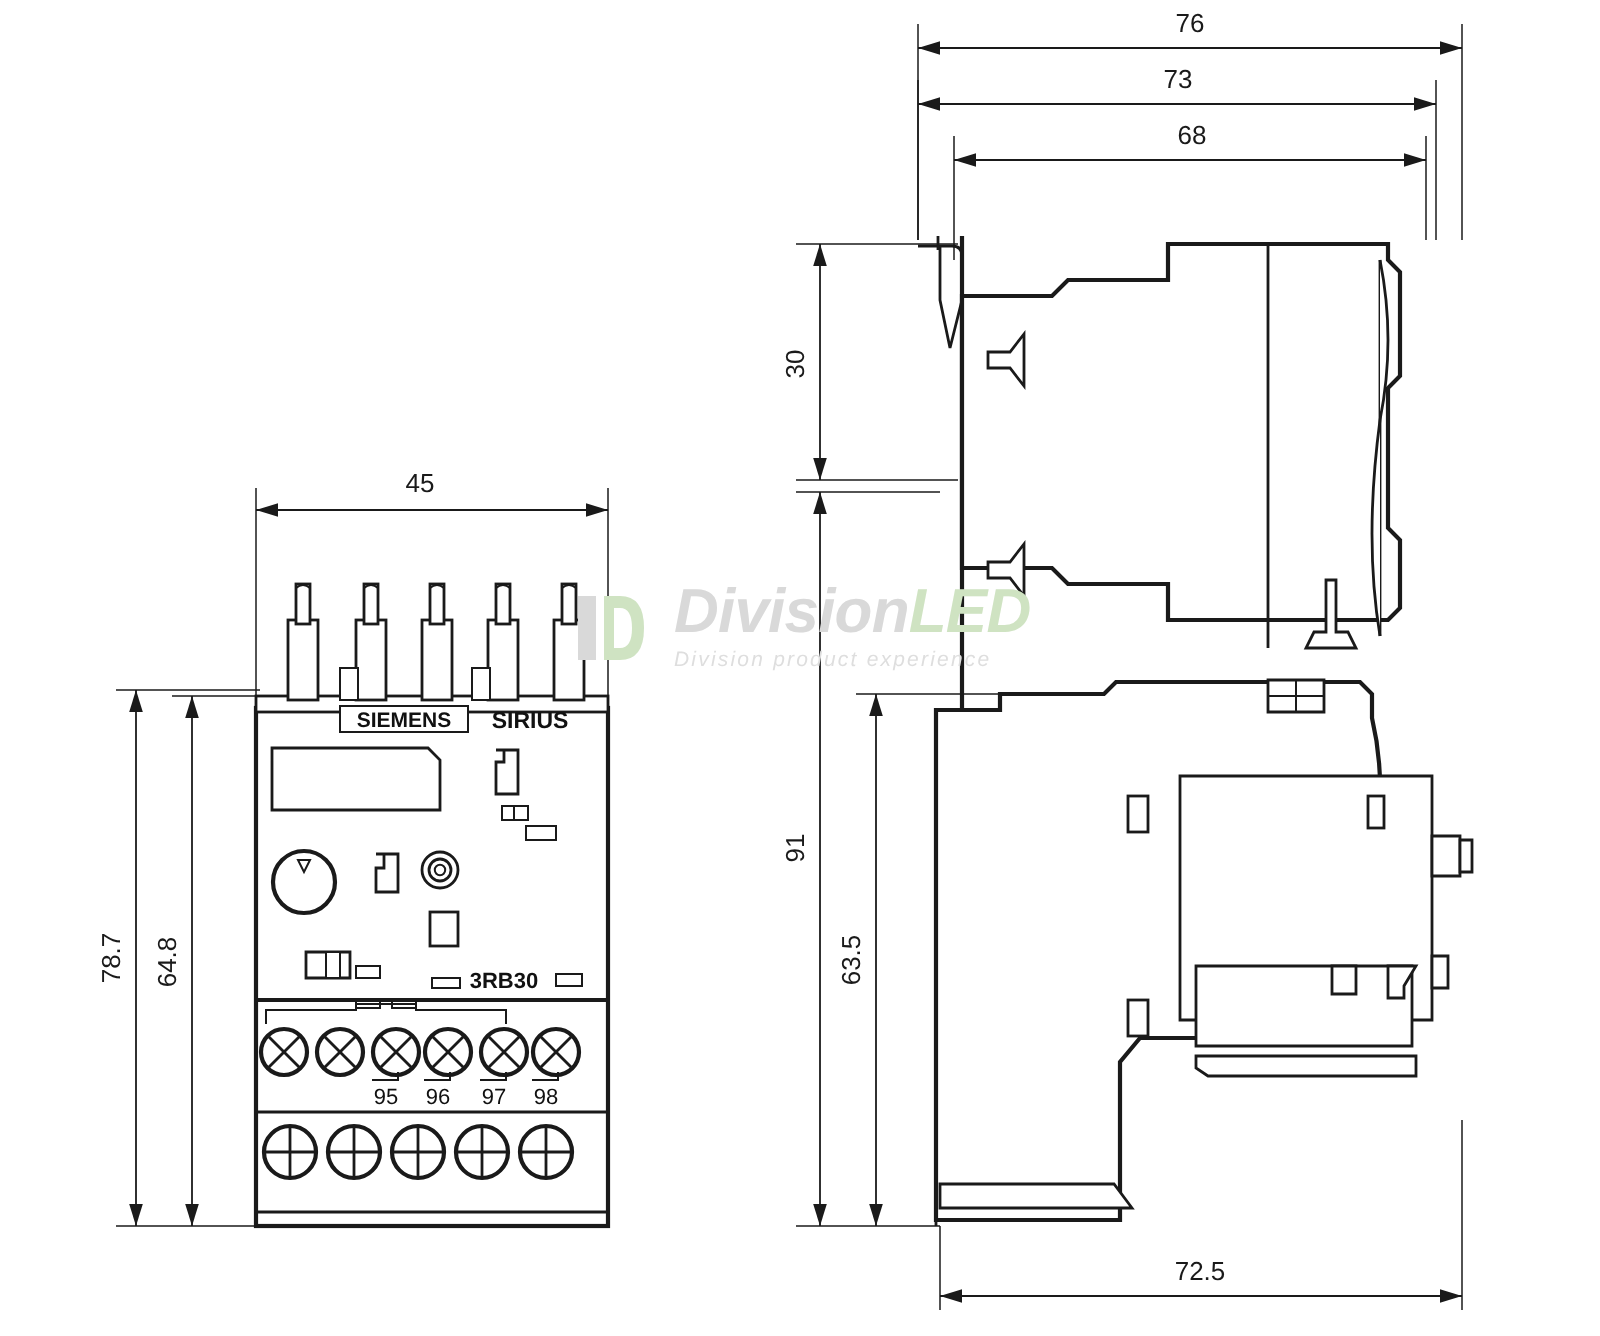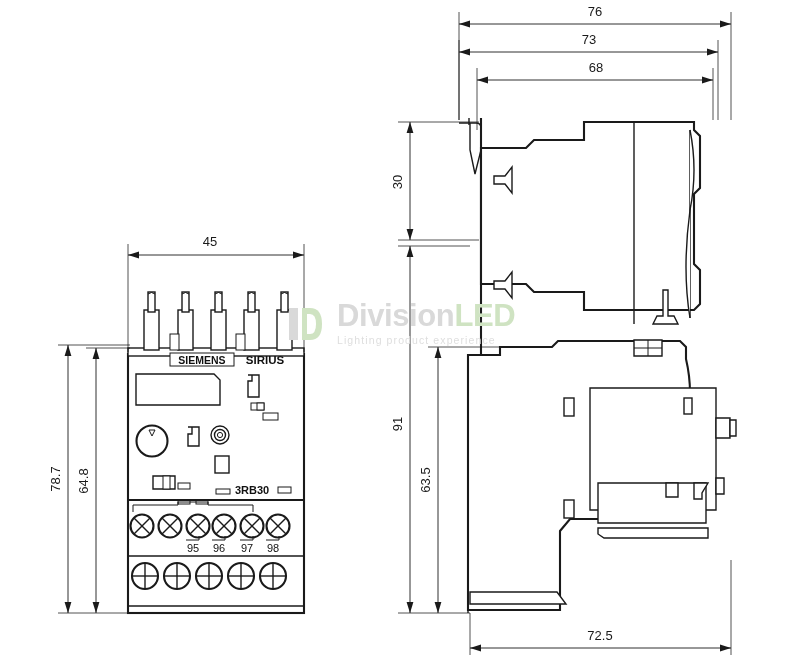--- a/index.html
+++ b/index.html
@@ -16,22 +16,22 @@
   .extline{stroke:#1a1a1a;stroke-width:0.75;fill:none;}
   .fillw{fill:#ffffff;}
   .dimtxt{fill:#1a1a1a;font-family:"Liberation Sans","DejaVu Sans",sans-serif;
           font-size:13px;text-anchor:middle;}
   .termtxt{fill:#111;font-family:"Liberation Sans","DejaVu Sans",sans-serif;
            font-size:11px;text-anchor:middle;}
   .brandtxt{fill:#111;font-family:"Liberation Sans","DejaVu Sans",sans-serif;
             font-weight:bold;text-anchor:middle;}
   .modeltxt{fill:#111;font-family:"Liberation Sans","DejaVu Sans",sans-serif;
             font-size:11px;font-weight:bold;text-anchor:middle;}
-  .wm-wrap{position:absolute;left:287px;top:300px;width:260px;height:62px;
-           pointer-events:none;}
+  .wm-wrap{position:absolute;left:287px;top:290px;width:260px;height:62px;
+           pointer-events:none;font-style:italic;}
   .wm-main{font-size:31px;font-weight:bold;letter-spacing:-0.4px;
            font-family:"Liberation Sans","DejaVu Sans",sans-serif;
            white-space:nowrap;line-height:1;}
   .wm-a{color:#d9d9d9;}
   .wm-b{color:#cfe3c2;}
   .wm-sub{font-size:10.5px;color:#dedede;letter-spacing:1.1px;
           font-family:"Liberation Sans","DejaVu Sans",sans-serif;
           white-space:nowrap;margin-top:3px;}
   .wm-logo{position:absolute;left:0;top:4px;width:46px;height:40px;}
 </style>
@@ -337,17 +337,17 @@
   <div class="wm-wrap">
     <svg class="wm-logo" viewBox="0 0 46 40">
       <path d="M2 4 h9 v32 h-9 z" fill="#d9d9d9"></path>
       <path d="M15 4 h8 q12 0 12 16 q0 16 -12 16 h-8 z" fill="#cfe3c2"></path>
       <path d="M20 10 h3 q6 0 6 10 q0 10 -6 10 h-3 z" fill="#ffffff"></path>
     </svg>
     <div style="margin-left:50px;">
       <div class="wm-main">
         <span class="wm-a">Division</span><span class="wm-b">LED</span>
       </div>
-      <div class="wm-sub">Lighting product experience</div>
+      <div class="wm-sub">Division product experience</div>
     </div>
   </div>
 
 </div>
 
 </body></html>

